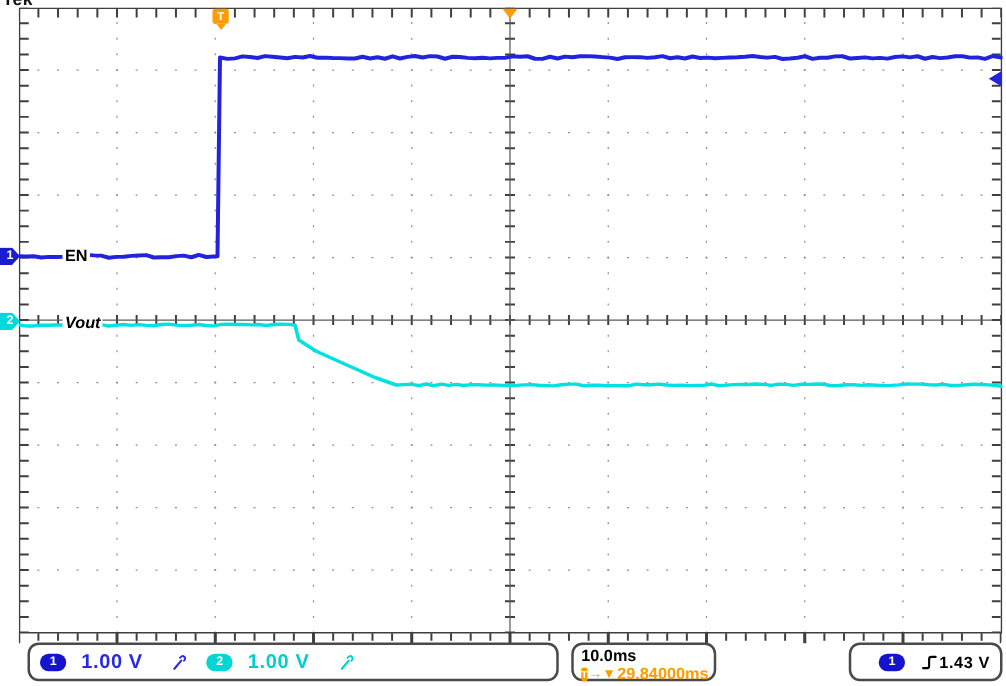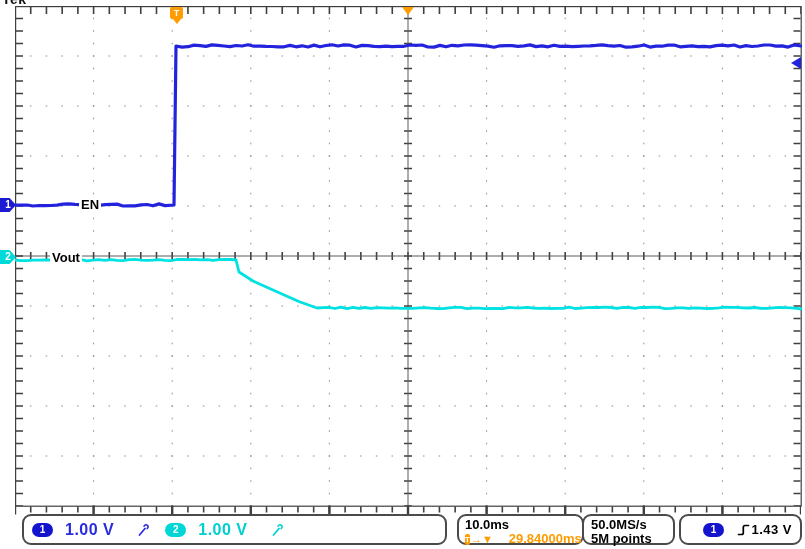--- a/index.html
+++ b/index.html
@@ -21,22 +21,22 @@
     color:#fff; font-size:10px; font-weight:bold; text-align:center; line-height:14px;
     z-index:5;
   }
   #ch1-marker { top:198px; background:#1b1bd1; }
   #ch2-marker { top:250px; background:#00d9d9; }
 
   .trace-label {
     position:absolute; left:50px; z-index:4; background:#ffffff;
     font-size:13px; font-weight:bold; color:#000; padding:0 2px; line-height:15px;
   }
-  #label-en   { top:197px;margin-left:29px; }
-  #label-vout { top:250px; }
+  #label-en   { top:197px; }
+  #label-vout { top:250px;font-style:italic; }
 
   
   #t-flag {
     position:absolute; left:170px; top:7px; width:13px; height:12px; background:#ff9c00;
     border-radius:2px; color:#fff; font-size:9px; font-weight:bold; text-align:center;
     line-height:12px; z-index:6;
   }
   #t-flag::after {
     content:""; position:absolute; top:100%; left:50%; margin-left:-4px;
     border-left:4px solid transparent; border-right:4px solid transparent;
@@ -54,21 +54,21 @@
     border-top:6px solid transparent; border-bottom:6px solid transparent;
     border-right:10px solid #2323de;
   }
 
   
   .readout-box {
     position:absolute; top:514px; height:31px; background:#fff;
     border:2px solid #4a4a4a; border-radius:9px; z-index:8;
   }
   #box-channels { left:22px;  width:425px; display:flex; align-items:center; padding-left:8px; }
-  #box-horiz    { left:457px; width:127px; padding:1px 6px; }
+  #box-horiz    { left:457px; width:116px; padding:1px 6px; }
   #box-acq      { left:582px; width:93px;  padding:1px 7px; }
   #box-trigger  { left:679px; width:123px; display:flex; align-items:center; padding:0 8px 0 22px; }
 
   .ch-badge {
     display:inline-block; width:21px; height:14px; border-radius:8px;
     color:#fff; font-size:10px; font-weight:bold; text-align:center; line-height:14px;
     flex:0 0 auto;
   }
   .badge-1 { background:#1414cf; }
   .badge-2 { background:#00d6d6; }
@@ -83,21 +83,21 @@
 
   .box-line1 { font-size:13px; font-weight:bold; color:#000; line-height:15px; white-space:nowrap; }
   .box-line2 { font-size:13px; font-weight:bold; color:#000; line-height:14px; white-space:nowrap; }
   #horiz-delay-line { color:#ff9c00; display:flex; align-items:center; }
   #delay-t-icon {
     display:inline-block; width:11px; height:11px; background:#ff9c00; border-radius:2px;
     color:#fff; font-size:8px; font-weight:bold; text-align:center; line-height:11px;
     margin-right:1px;
   }
   .delay-sym { font-size:11px; }
-  #delay-value { margin-left:16px; }
+  #delay-value { margin-left:1px; }
 
   #trig-slope { margin-left:13px; flex:0 0 auto; }
   #trig-level-text { margin-left:auto; font-size:13px; font-weight:bold; color:#000; letter-spacing:0.5px; }
 </style>
 </head>
 <body>
 
 <div id="screen">
 
   <div id="logo-clip">
@@ -171,24 +171,20 @@
   <div class="readout-box" id="box-horiz">
     <div class="box-line1">10.0ms</div>
     <div class="box-line2" id="horiz-delay-line">
       <span id="delay-t-icon">T</span>
       <span class="delay-sym">→</span>
       <span class="delay-sym">▼</span>
       <span id="delay-value">29.84000ms</span>
     </div>
   </div>
 
-  <div class="readout-box" id="box-acq">
-    <div class="box-line1">50.0MS/s</div>
-    <div class="box-line2">5M points</div>
-  </div>
 
   <div class="readout-box" id="box-trigger">
     <span class="ch-badge badge-1">1</span>
     <svg id="trig-slope" width="13" height="15" viewBox="0 0 13 15">
       <path d="M1.5 12.5 h3 q1.8 0 1.8 -1.8 v-5.4 q0 -1.8 1.8 -1.8 h3.4" stroke="#000" stroke-width="1.7" fill="none" stroke-linecap="round"></path>
     </svg>
     <span id="trig-level-text">1.43 V</span>
   </div>
 
 </div>

